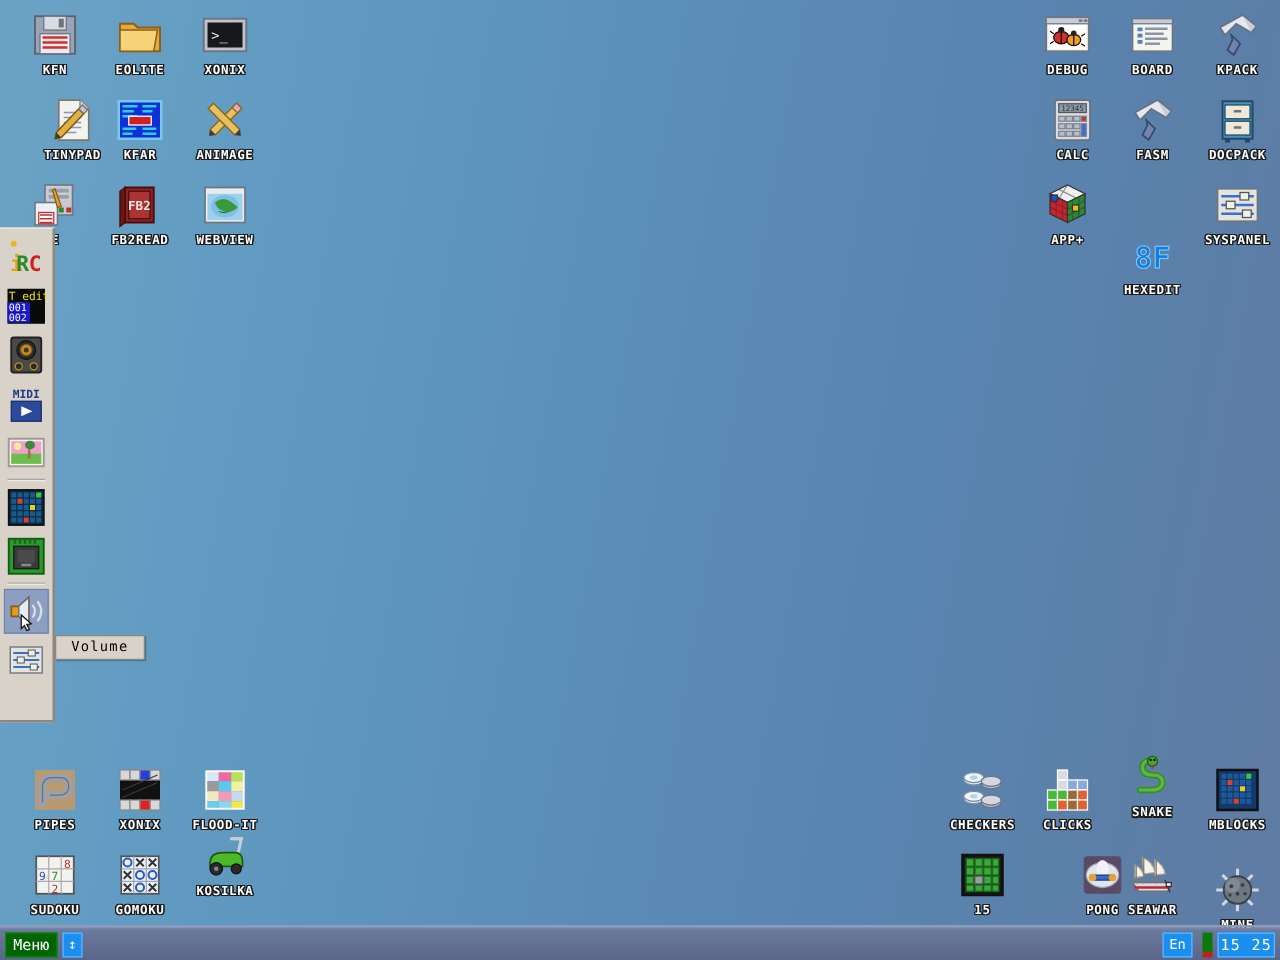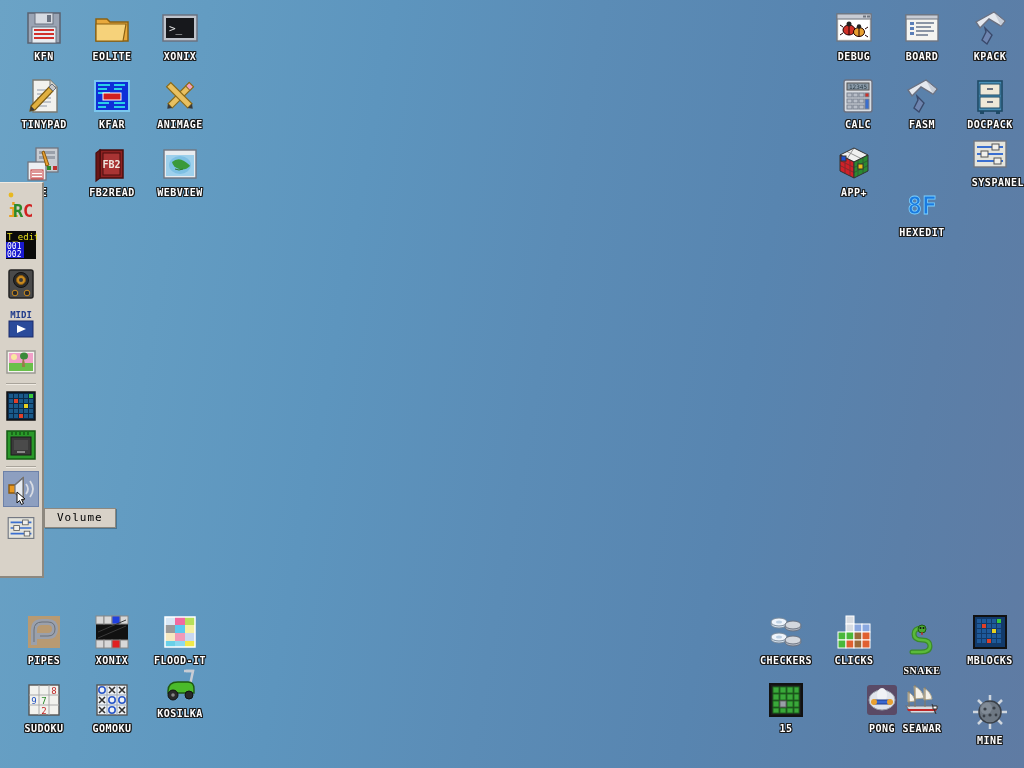--- a/index.html
+++ b/index.html
@@ -130,21 +130,21 @@
       <div class="icon" style="left: 146px; top: 8px;">
         <div class="glyph">
           <svg viewBox="0 0 40 40">
             <rect x="3" y="7" width="34" height="26" fill="#bfc4cc" stroke="#6b7280" stroke-width="1.5"></rect>
             <rect x="6" y="10" width="28" height="20" fill="#17181c"></rect>
             <text x="9" y="24" font-family="monospace" font-size="11" fill="#e8e8e8">&gt;_</text>
           </svg>
         </div>
         <div class="lbl">XONIX</div>
       </div>
-      <div class="icon" style="left: 10px; top: 76px;">
+      <div class="icon" style="left: 24px; top: 76px;">
         <div class="glyph">
           <svg viewBox="0 0 40 40">
             <path d="M9 4h17l7 7v25H9z" fill="#f2f2ee" stroke="#7a7a72" stroke-width="1.4"></path>
             <path d="M26 4v7h7" fill="#d8d8d0" stroke="#7a7a72"></path>
             <g stroke="#8d98a8" stroke-width="1.2">
               <path d="M13 14h12M13 18h14M13 22h14M13 26h14M13 30h10"></path>
             </g>
             <g>
               <path d="M7 30 L25 11 l4 4 L11 34 l-5 1z" fill="#e0b040" stroke="#7a5a12" stroke-width="1.2"></path>
               <path d="M25 11l4 4 3-3-4-4z" fill="#c8c8c8" stroke="#6b7280"></path>
@@ -349,21 +349,21 @@
         <div class="lbl">APP+</div>
       </div>
       <div class="icon" style="left: 888px; top: 144px; margin-top: 40px;">
         <div class="glyph">
           <svg viewBox="0 0 40 40">
             <text x="20" y="30" text-anchor="middle" font-family="monospace" font-size="24" font-weight="bold" fill="#1a7ae0" stroke="#7ad0ff" stroke-width="0.8">8F</text>
           </svg>
         </div>
         <div class="lbl">HEXEDIT</div>
       </div>
-      <div class="icon" style="left: 956px; top: 134px; text-align: right;">
+      <div class="icon" style="left: 956px; top: 144px;">
         <div class="glyph">
           <svg viewBox="0 0 40 40">
             <rect x="4" y="7" width="32" height="26" fill="#e4e4dc" stroke="#707680" stroke-width="1.4"></rect>
             <g stroke="#3a6fd0" stroke-width="2">
               <path d="M7 13h26M7 20h26M7 27h26"></path>
             </g>
             <g fill="#f0f0ec" stroke="#555">
               <rect x="22" y="10" width="7" height="6"></rect>
               <rect x="11" y="17" width="7" height="6"></rect>
               <rect x="24" y="24" width="7" height="6"></rect>
@@ -510,21 +510,21 @@
               <rect x="28" y="20" width="8" height="8" fill="#e06030"></rect>
               <rect x="4" y="28" width="8" height="8" fill="#4ab83a"></rect>
               <rect x="12" y="28" width="8" height="8" fill="#e06030"></rect>
               <rect x="20" y="28" width="8" height="8" fill="#9a6a3a"></rect>
               <rect x="28" y="28" width="8" height="8" fill="#e06030"></rect>
             </g>
           </svg>
         </div>
         <div class="lbl">CLICKS</div>
       </div>
-      <div class="icon" style="left: 888px; top: 622px; font-family: Liberation Serif, serif;">
+      <div class="icon" style="left: 888px; top: 602px;">
         <div class="glyph">
           <svg viewBox="0 0 40 40">
             <path d="M20 6 q-8 0 -8 6 t8 6 q8 0 8 6 t-9 6 h-9" fill="none" stroke="#3a8a2a" stroke-width="5" stroke-linecap="round"></path>
             <path d="M20 6 q-8 0 -8 6 t8 6 q8 0 8 6 t-9 6 h-9" fill="none" stroke="#5aba3a" stroke-width="2.5" stroke-linecap="round"></path>
             <circle cx="20" cy="7" r="4" fill="#4aa830" stroke="#1e5a10"></circle>
             <circle cx="18.5" cy="6" r="1" fill="#111"></circle>
             <circle cx="21.5" cy="6" r="1" fill="#111"></circle>
             <path d="M20 10 l0 3" stroke="#d02020" stroke-width="1.2"></path>
           </svg>
         </div>
@@ -786,14 +786,21 @@
             </svg>
           </span>
         </div>
       </div>
   </div>
 
   <div id="tooltip">
     <span>Volume</span>
   </div>
 
+  <div id="taskbar">
+    <div id="menu-btn">Меню</div>
+    <div id="resize-btn">↕</div>
+    <div id="lang-btn">En</div>
+    <div id="cpu-bar"></div>
+    <div id="clock">15 25</div>
+  </div>
 
 </div>
 
 </body></html>

